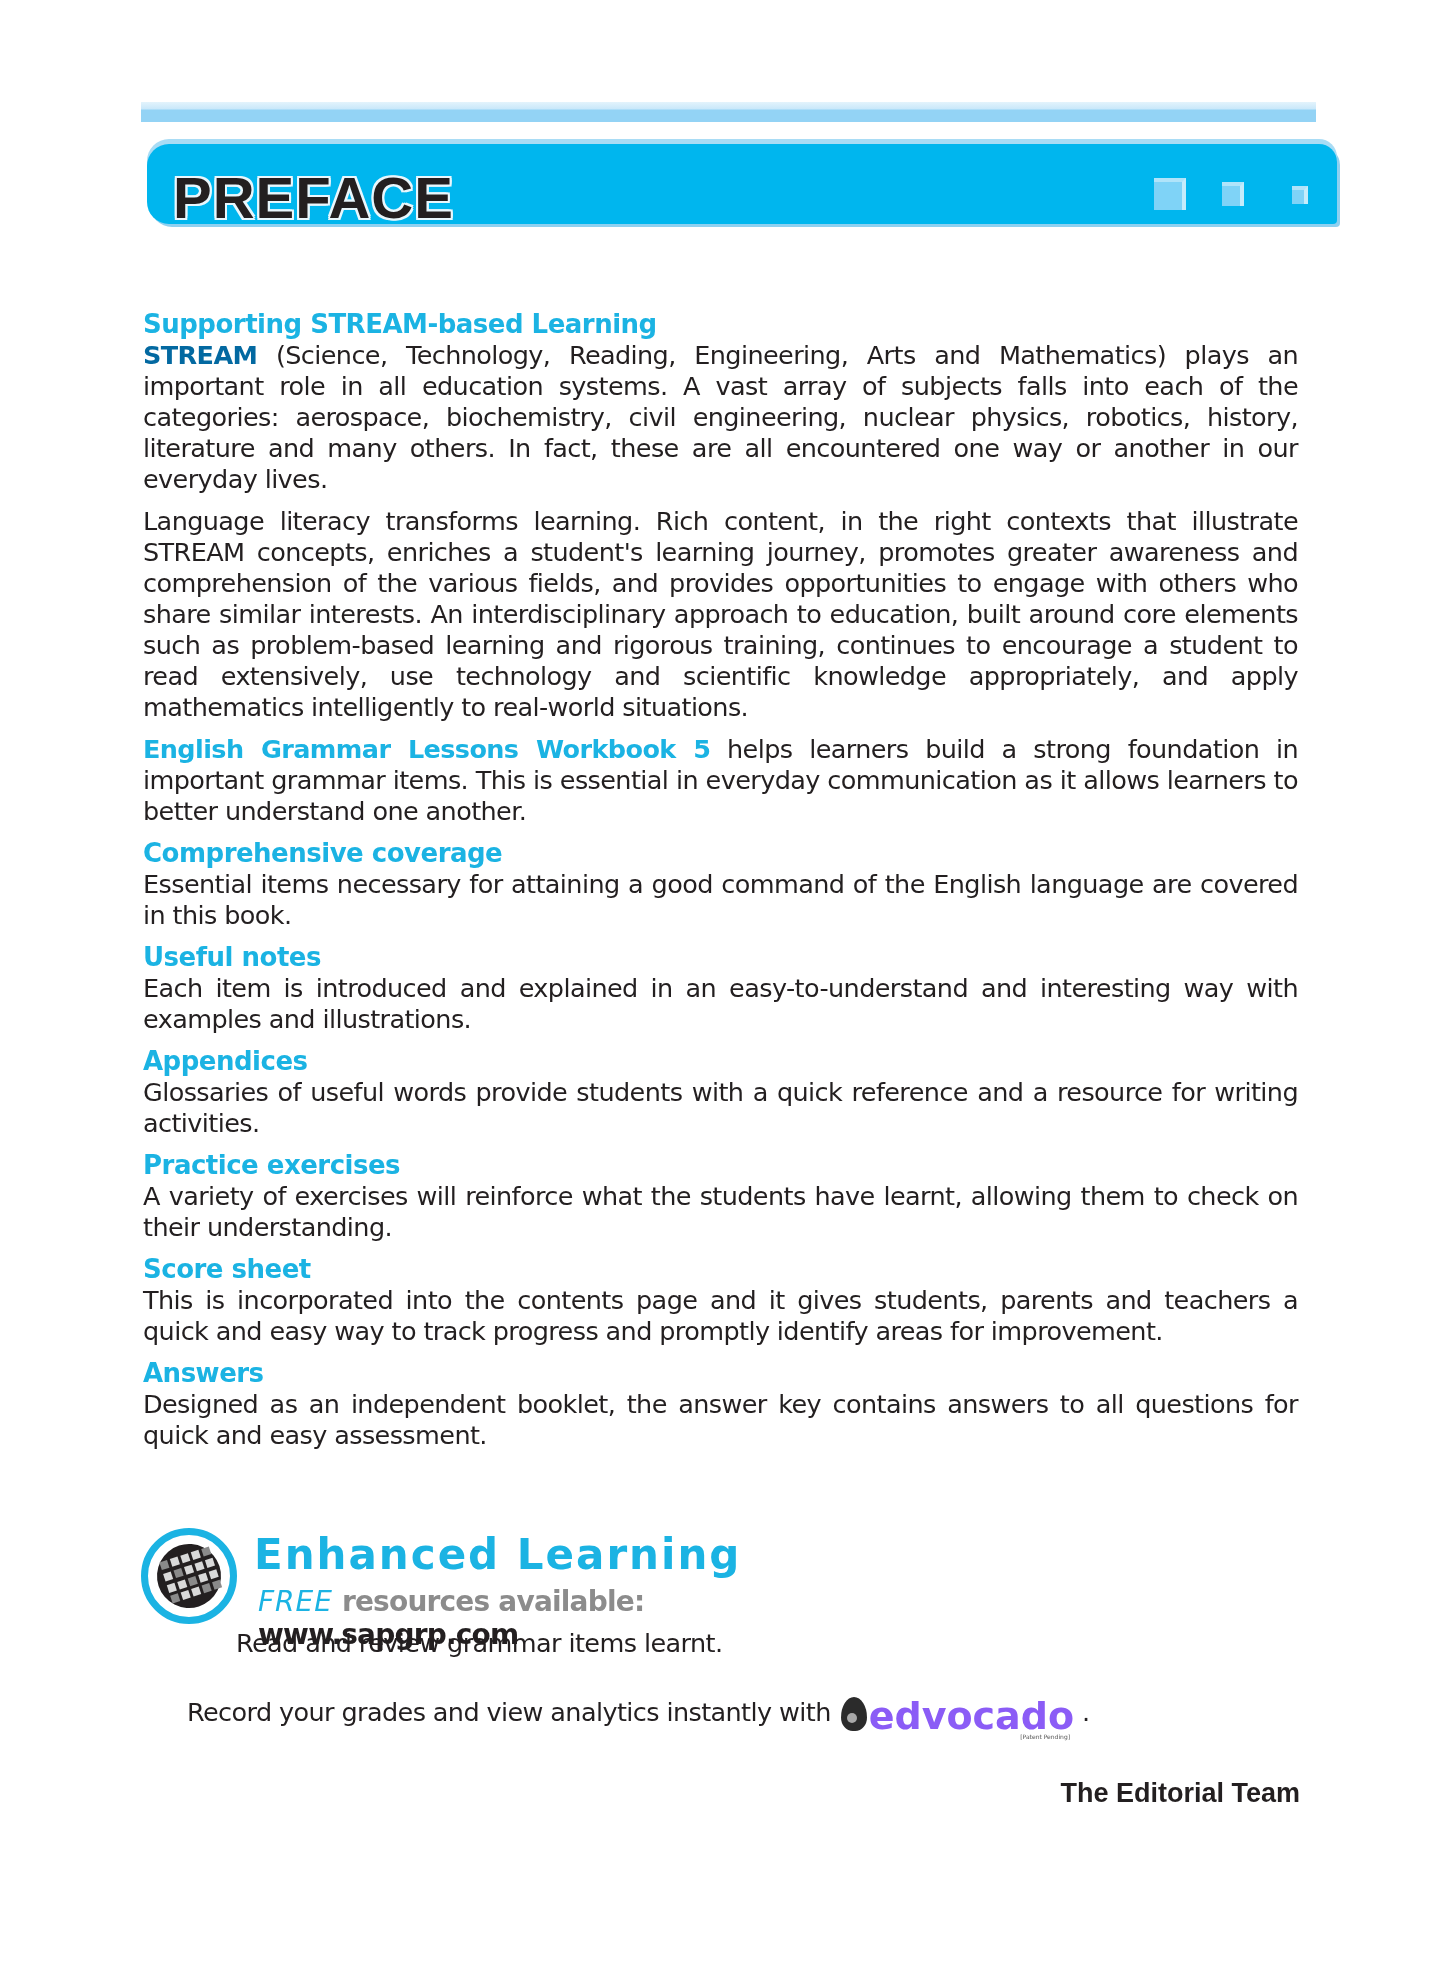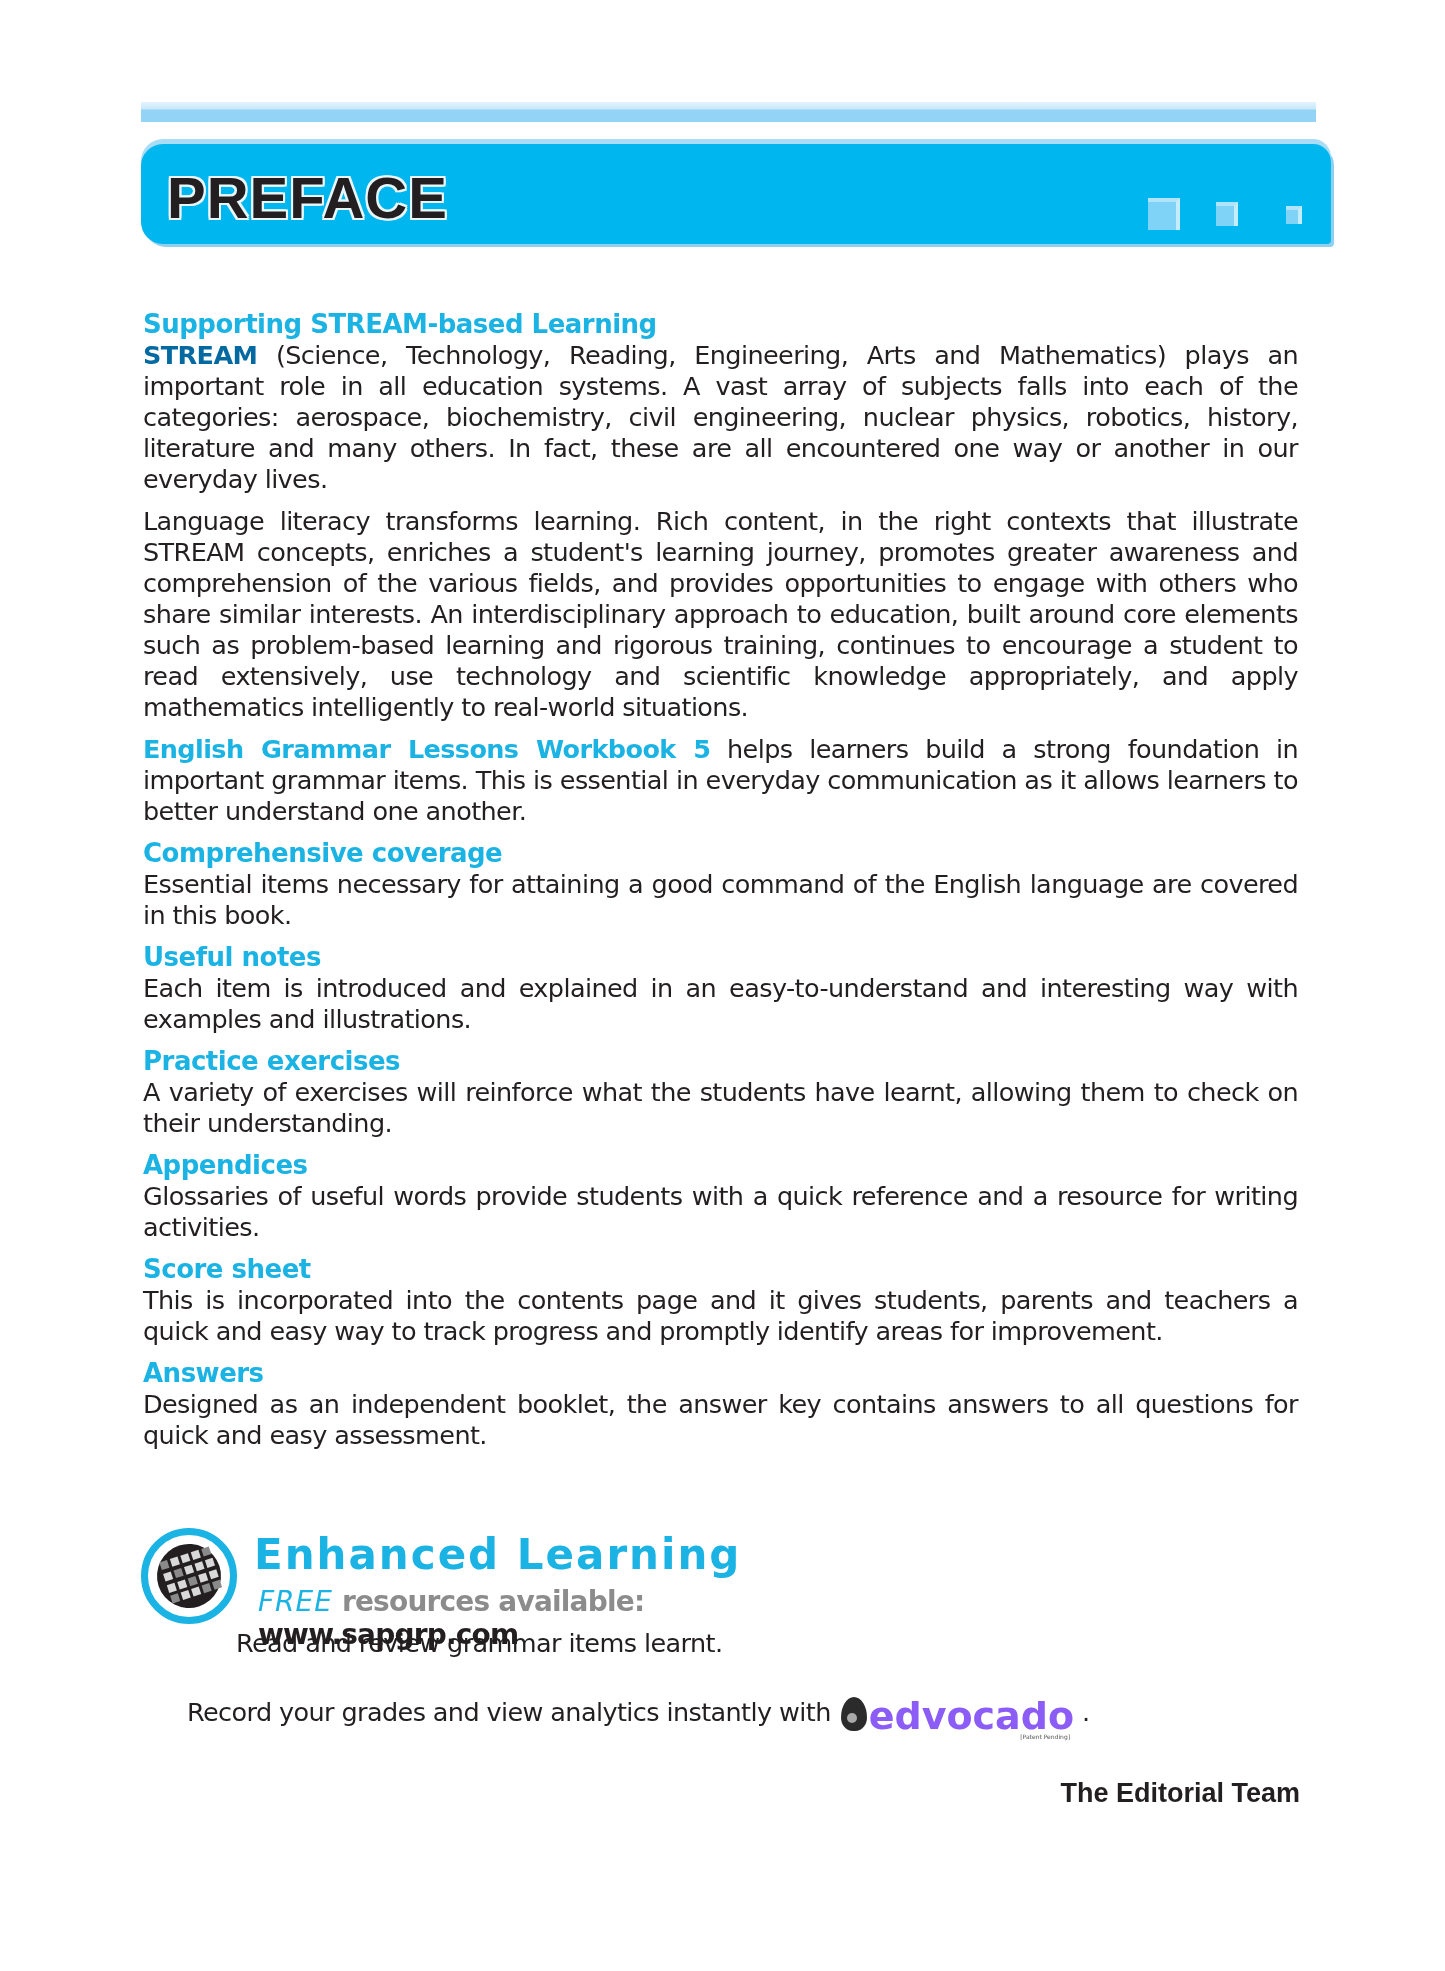--- a/index.html
+++ b/index.html
@@ -5,21 +5,21 @@
     html, body { margin: 0; padding: 0; background: #ffffff; }
     body {
       width: 1445px; height: 1971px; position: relative; overflow: hidden;
       font-family: "DejaVu Sans", sans-serif; color: #231f20;
     }
     .top-rule {
       position: absolute; left: 141px; top: 102px; width: 1175px; height: 20px;
       background: linear-gradient(#e3f3fc 0%, #c9e8fa 35%, #93d3f5 40%, #93d3f5 100%);
     }
     .banner {
-      position: absolute; left: 141px; top: 144px; width: 1190px; height: 100px;
+      position: absolute; left: 147px; top: 144px; width: 1190px; height: 80px;
       border-radius: 22px 18px 4px 22px;
       background: #00b6ee;
       box-shadow: 0 -5px 0 #a9dcf5, 3px 3px 0 #8fd0f0;
     }
     .banner-title {
       position: absolute; left: 26px; top: 20px;
       font-family: "Liberation Sans", sans-serif; font-weight: bold;
       font-size: 58px; letter-spacing: 1px; color: #231f20;
       text-shadow: 2px 0 0 #e9f7fd, -2px 0 0 #e9f7fd, 0 2px 0 #e9f7fd, 0 -2px 0 #e9f7fd,
                    2px 2px 0 #e9f7fd, -2px -2px 0 #e9f7fd, 2px -2px 0 #e9f7fd, -2px 2px 0 #e9f7fd;
@@ -125,26 +125,26 @@
 
   <div class="section">
     <p class="heading">Comprehensive coverage</p>
     <p class="para tight">Essential items necessary for attaining a good command of the English language are covered in this book.</p>
   </div>
   <div class="section">
     <p class="heading">Useful notes</p>
     <p class="para tight">Each item is introduced and explained in an easy-to-understand and interesting way with examples and illustrations.</p>
   </div>
   <div class="section">
+    <p class="heading">Appendices</p>
+    <p class="para tight">Glossaries of useful words provide students with a quick reference and a resource for writing activities.</p>
+  </div>
+  <div class="section">
     <p class="heading">Practice exercises</p>
     <p class="para tight">A variety of exercises will reinforce what the students have learnt, allowing them to check on their understanding.</p>
-  </div>
-  <div class="section">
-    <p class="heading">Appendices</p>
-    <p class="para tight">Glossaries of useful words provide students with a quick reference and a resource for writing activities.</p>
   </div>
   <div class="section">
     <p class="heading">Score sheet</p>
     <p class="para tight">This is incorporated into the contents page and it gives students, parents and teachers a quick and easy way to track progress and promptly identify areas for improvement.</p>
   </div>
   <div class="section">
     <p class="heading">Answers</p>
     <p class="para tight">Designed as an independent booklet, the answer key contains answers to all questions for quick and easy assessment.</p>
   </div>
 </div>

